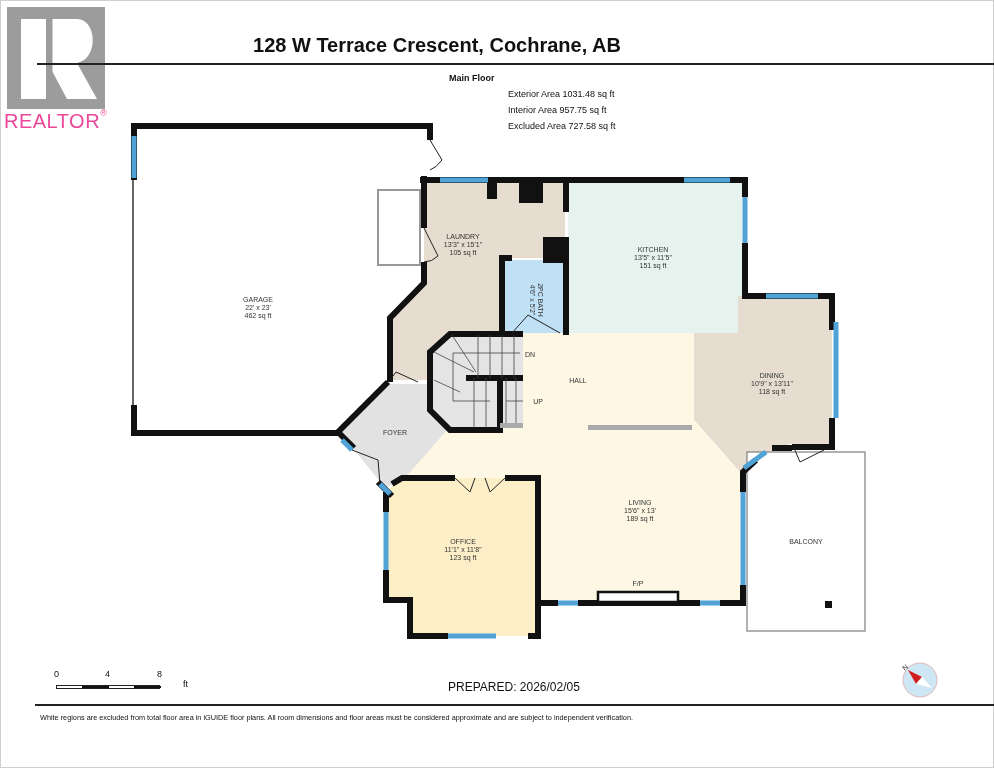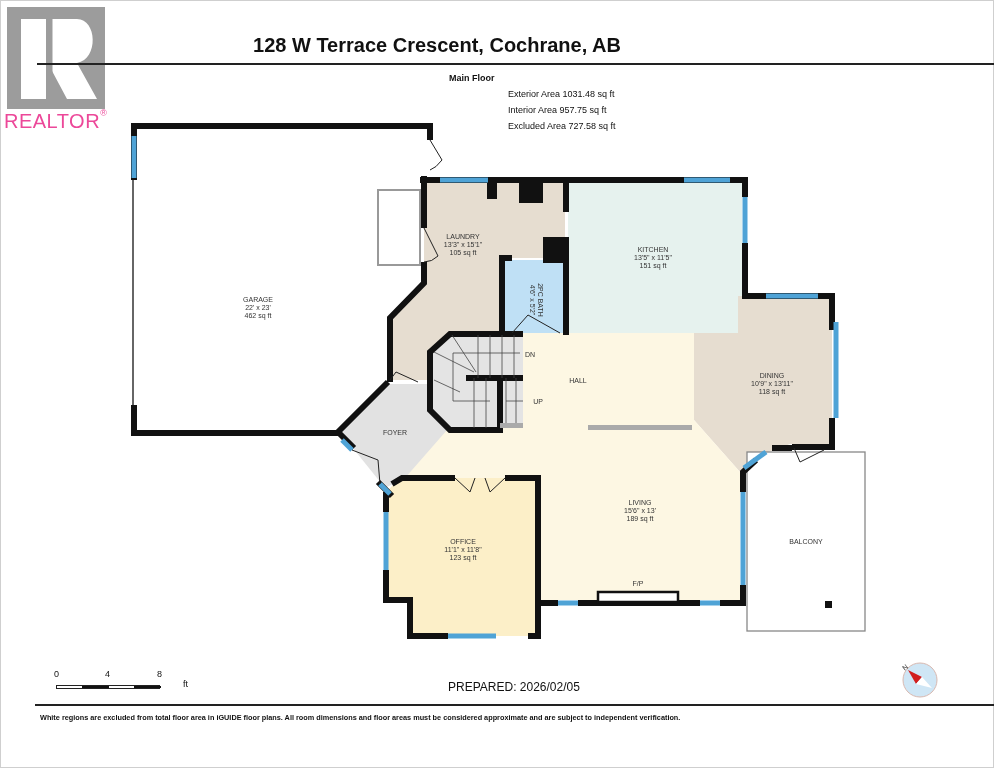--- a/index.html
+++ b/index.html
@@ -15,21 +15,21 @@
     .areas .vals { position: absolute; left: 63px; top: 0; white-space: nowrap; margin-top: 16px; }
     svg.plan { position: absolute; left: 0; top: 0; }
     .room-label { font-family: "Liberation Sans", sans-serif; font-size: 7px; fill: #333; text-anchor: middle; }
     .scale { position: absolute; left: 56px; top: 669px; width: 140px; height: 24px; }
     .scale .n { position: absolute; top: 0; font-size: 9px; }
     .scale .bar { position: absolute; top: 16px; left: 0; width: 104px; height: 4px; border: 1px solid #222; box-sizing: border-box; background: #fff; }
     .scale .seg { position: absolute; top: 0; height: 100%; background: #111; }
     .scale .unit { position: absolute; left: 127px; top: 10px; font-size: 9px; }
     .prepared { position: absolute; left: 448px; top: 680px; font-size: 12px; }
     .foot-rule { position: absolute; left: 35px; top: 704px; width: 965px; height: 2px; background: #222; }
-    .disclaimer { position: absolute; left: 40px; top: 713px; font-size: 7.3px; white-space: nowrap; font-weight: bold; }
+    .disclaimer { position: absolute; left: 40px; top: 713px; font-size: 7.3px; white-space: nowrap; }
     .compass { position: absolute; left: 900px; top: 660px; width: 40px; height: 40px; }
   </style>
 </head>
 <body>
 
 <div class="frame"></div>
 
 <div class="logo">
   <svg width="98" height="102" viewBox="0 0 98 102">
     <rect x="14" y="12" width="25" height="80" fill="#ffffff"></rect>

